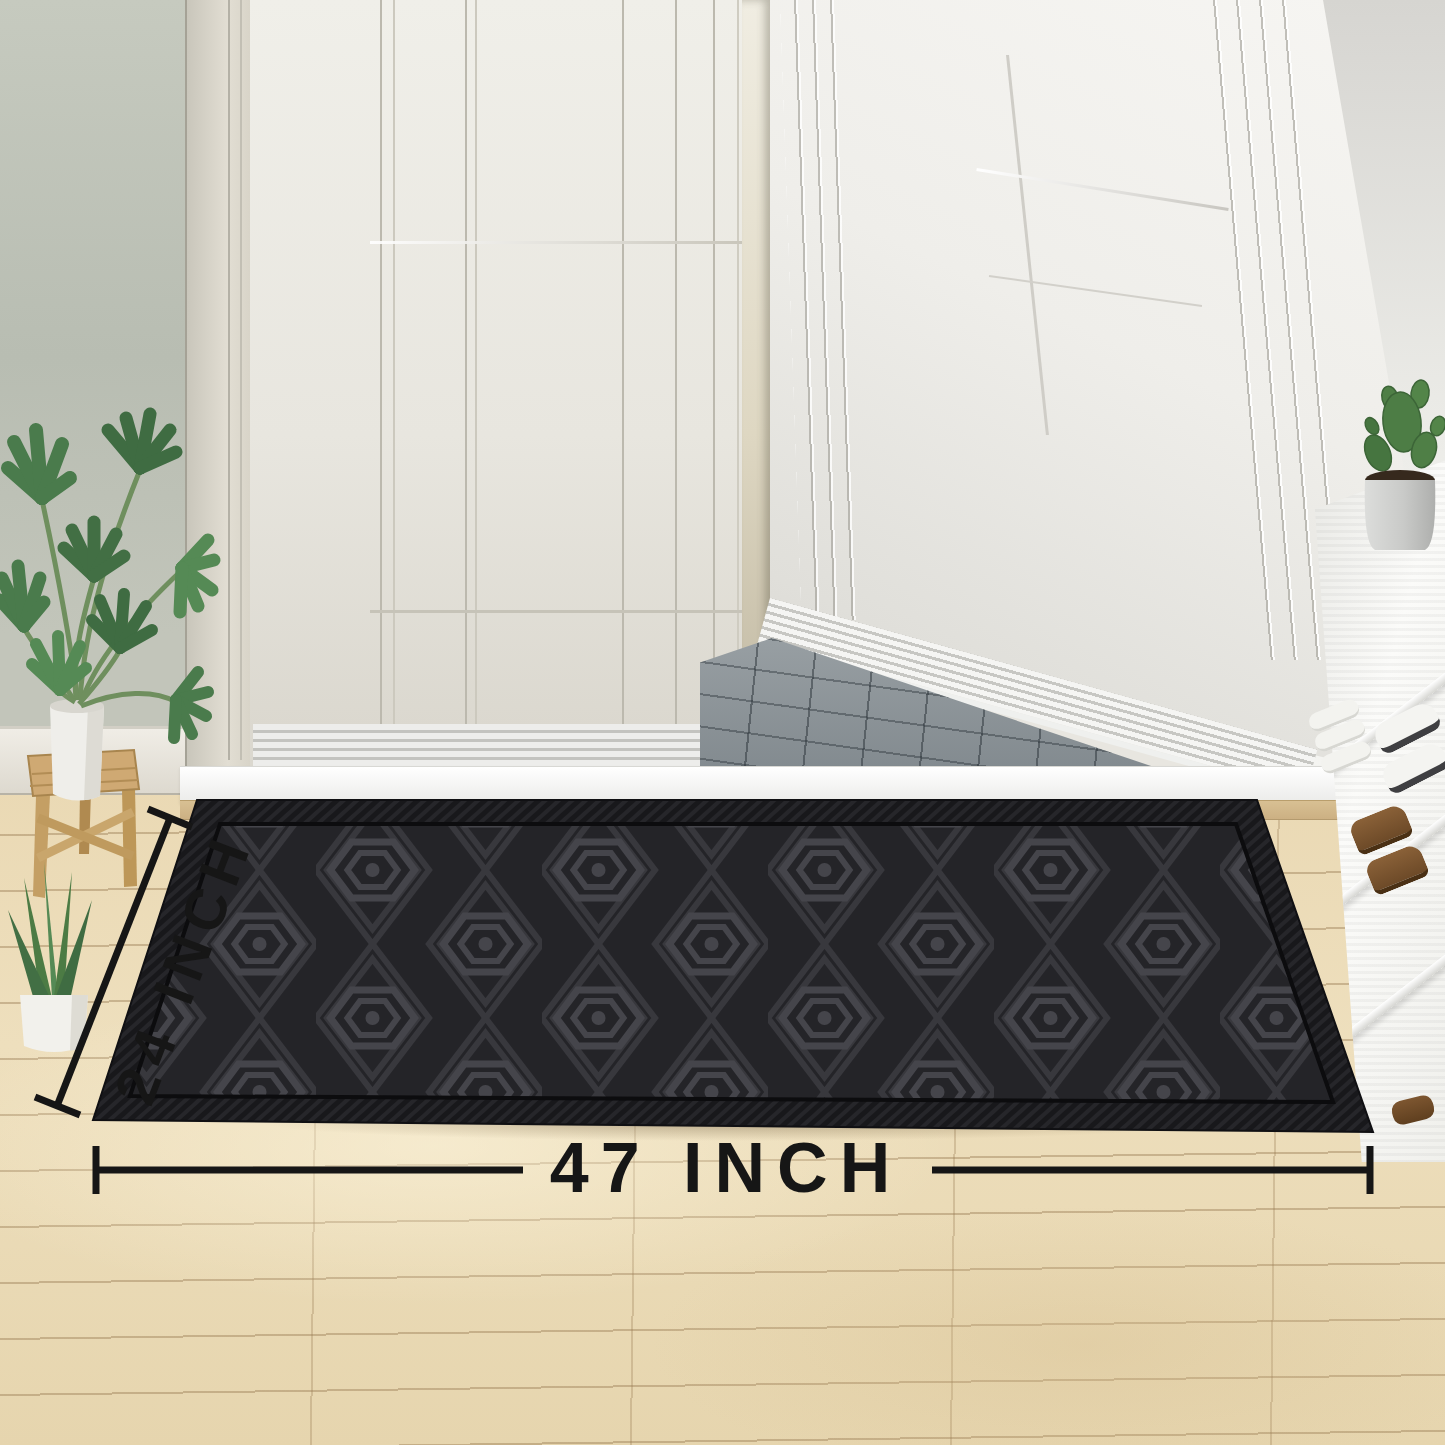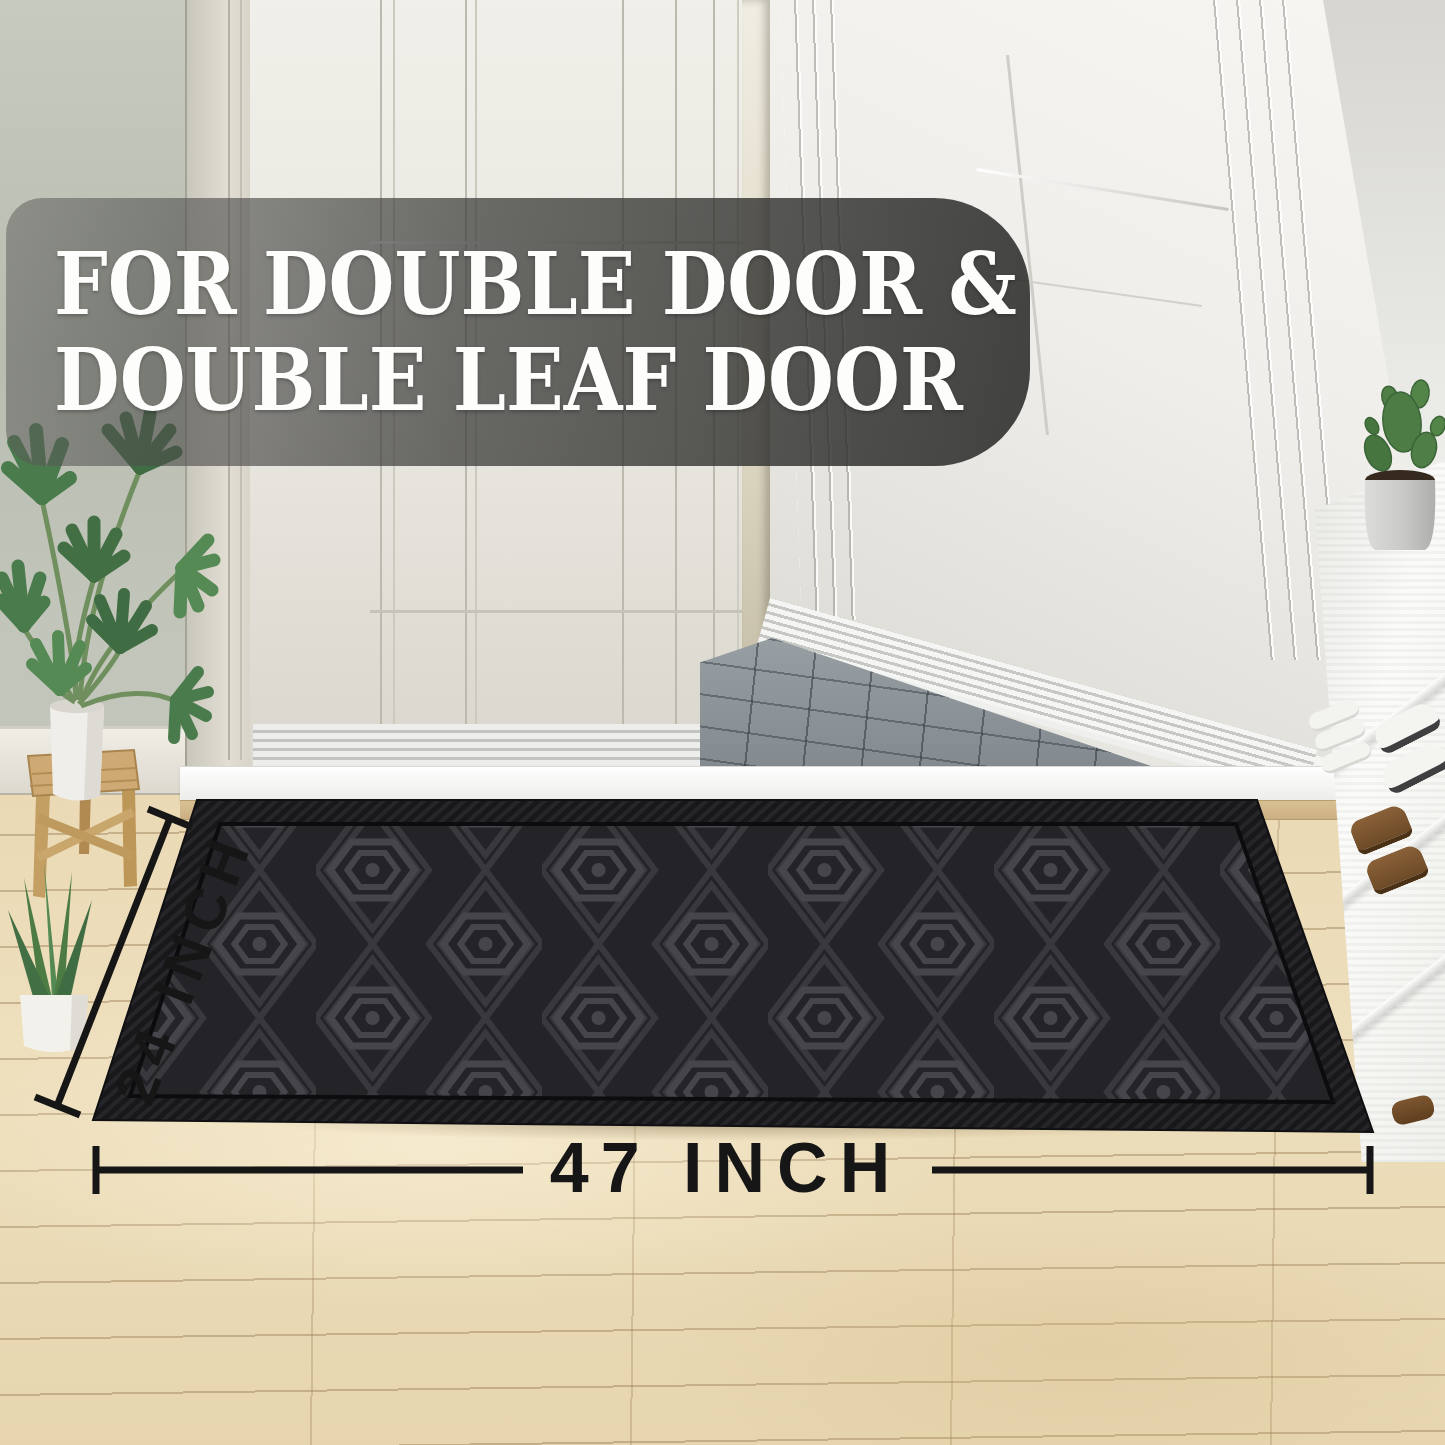--- a/index.html
+++ b/index.html
@@ -310,18 +310,14 @@
     <text class="dim-text" transform="translate(202,975) rotate(-69)" text-anchor="middle" font-size="58" letter-spacing="9">24 INCH</text>
     <g stroke="#161616" stroke-width="7">
       <line x1="96" y1="1170" x2="523" y2="1170"></line>
       <line x1="932" y1="1170" x2="1370" y2="1170"></line>
       <line x1="96" y1="1146" x2="96" y2="1194"></line>
       <line x1="1370" y1="1146" x2="1370" y2="1194"></line>
     </g>
     <text class="dim-text" x="726" y="1192" text-anchor="middle" font-size="70" letter-spacing="12">47 INCH</text>
   </svg>
 
-  <div class="abs banner">
-    <div class="banner-line">FOR DOUBLE DOOR &amp;</div>
-    <div class="banner-line">DOUBLE LEAF DOOR</div>
-  </div>
 
 </div>
 
 </body></html>

